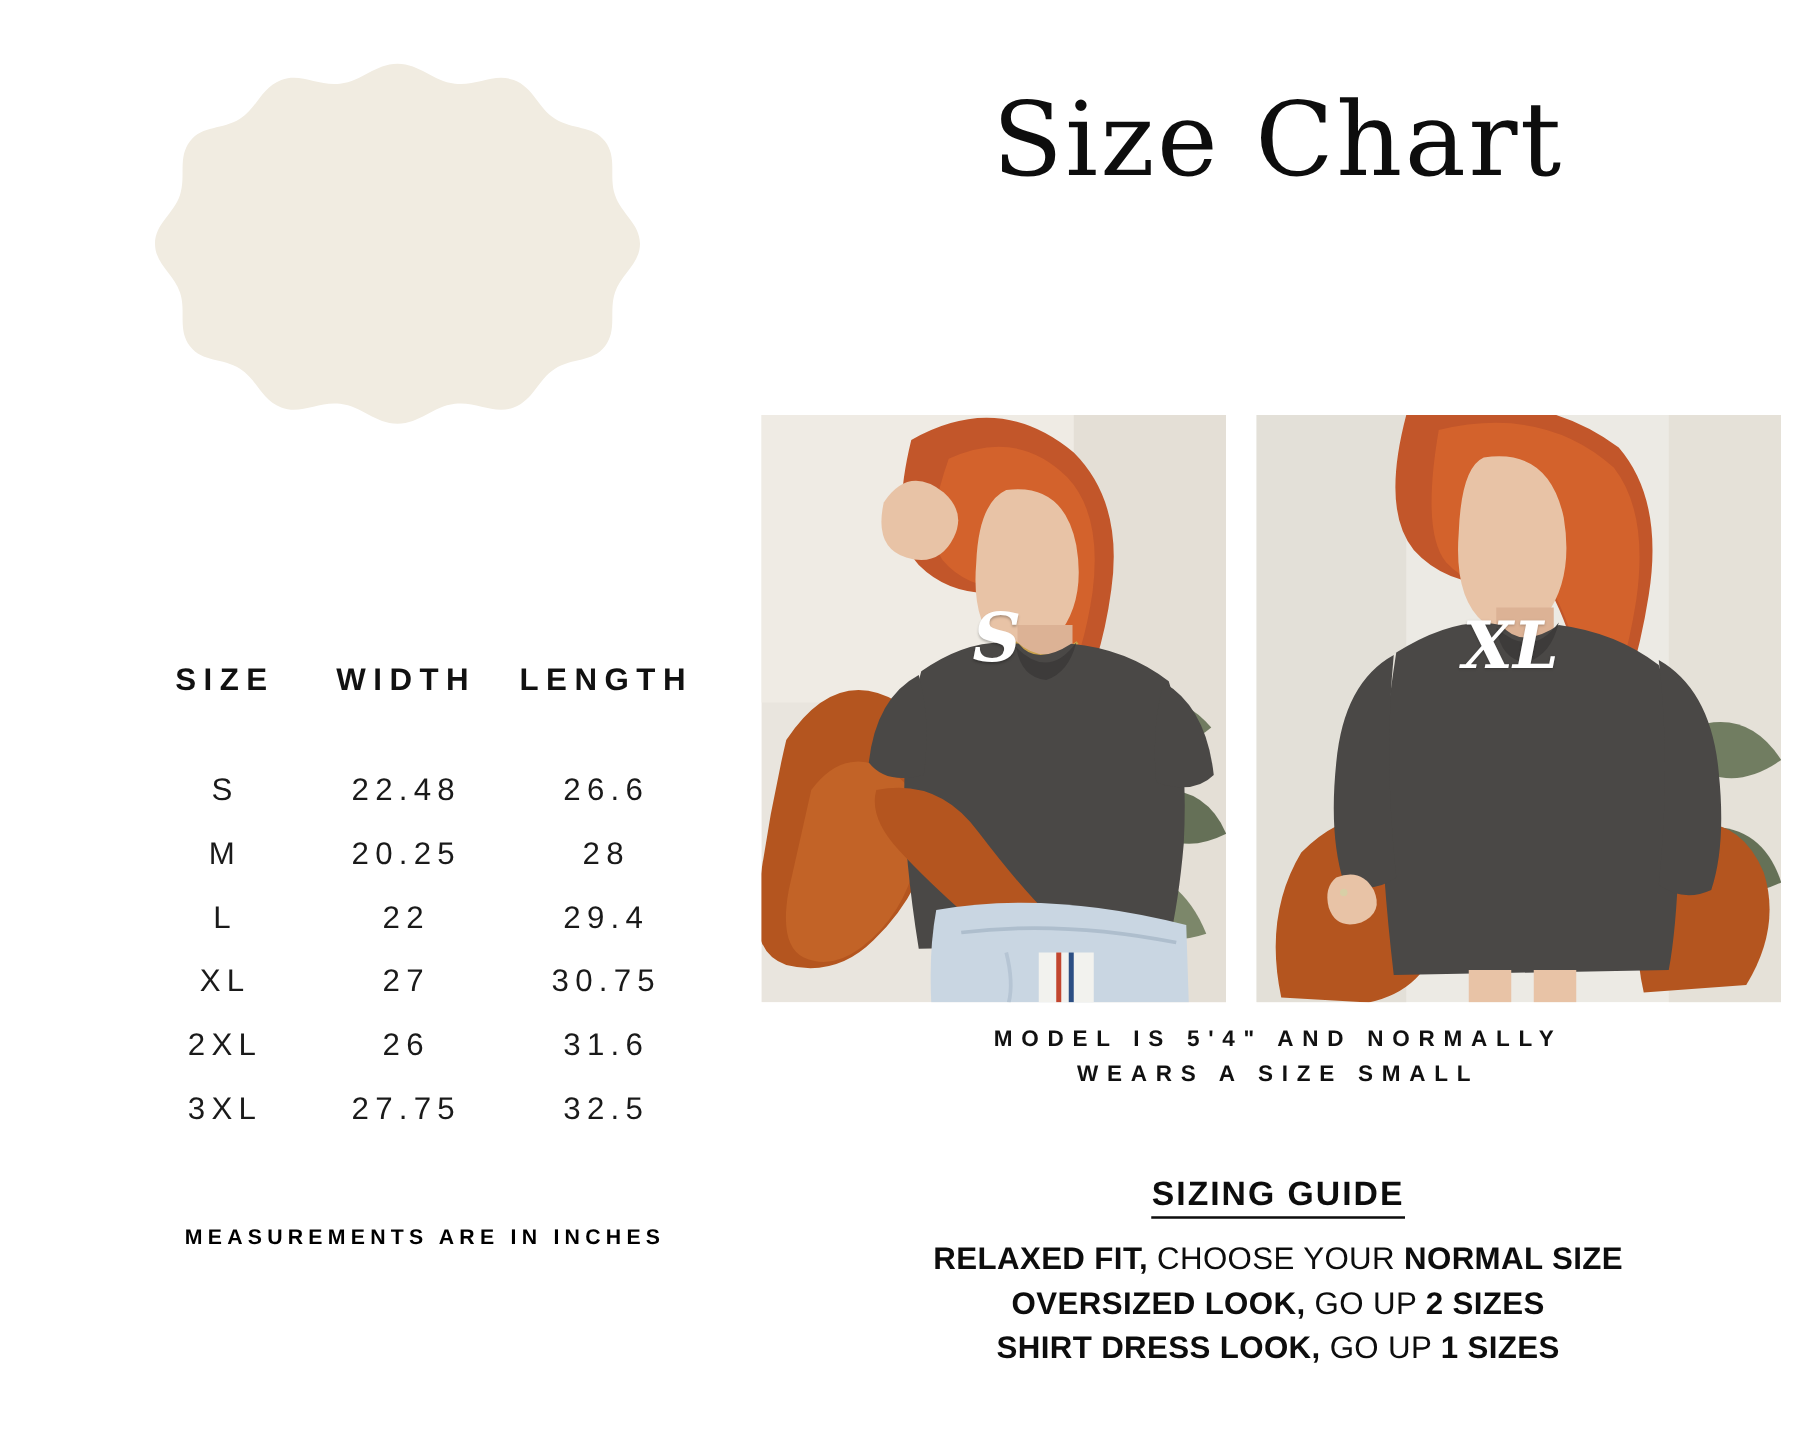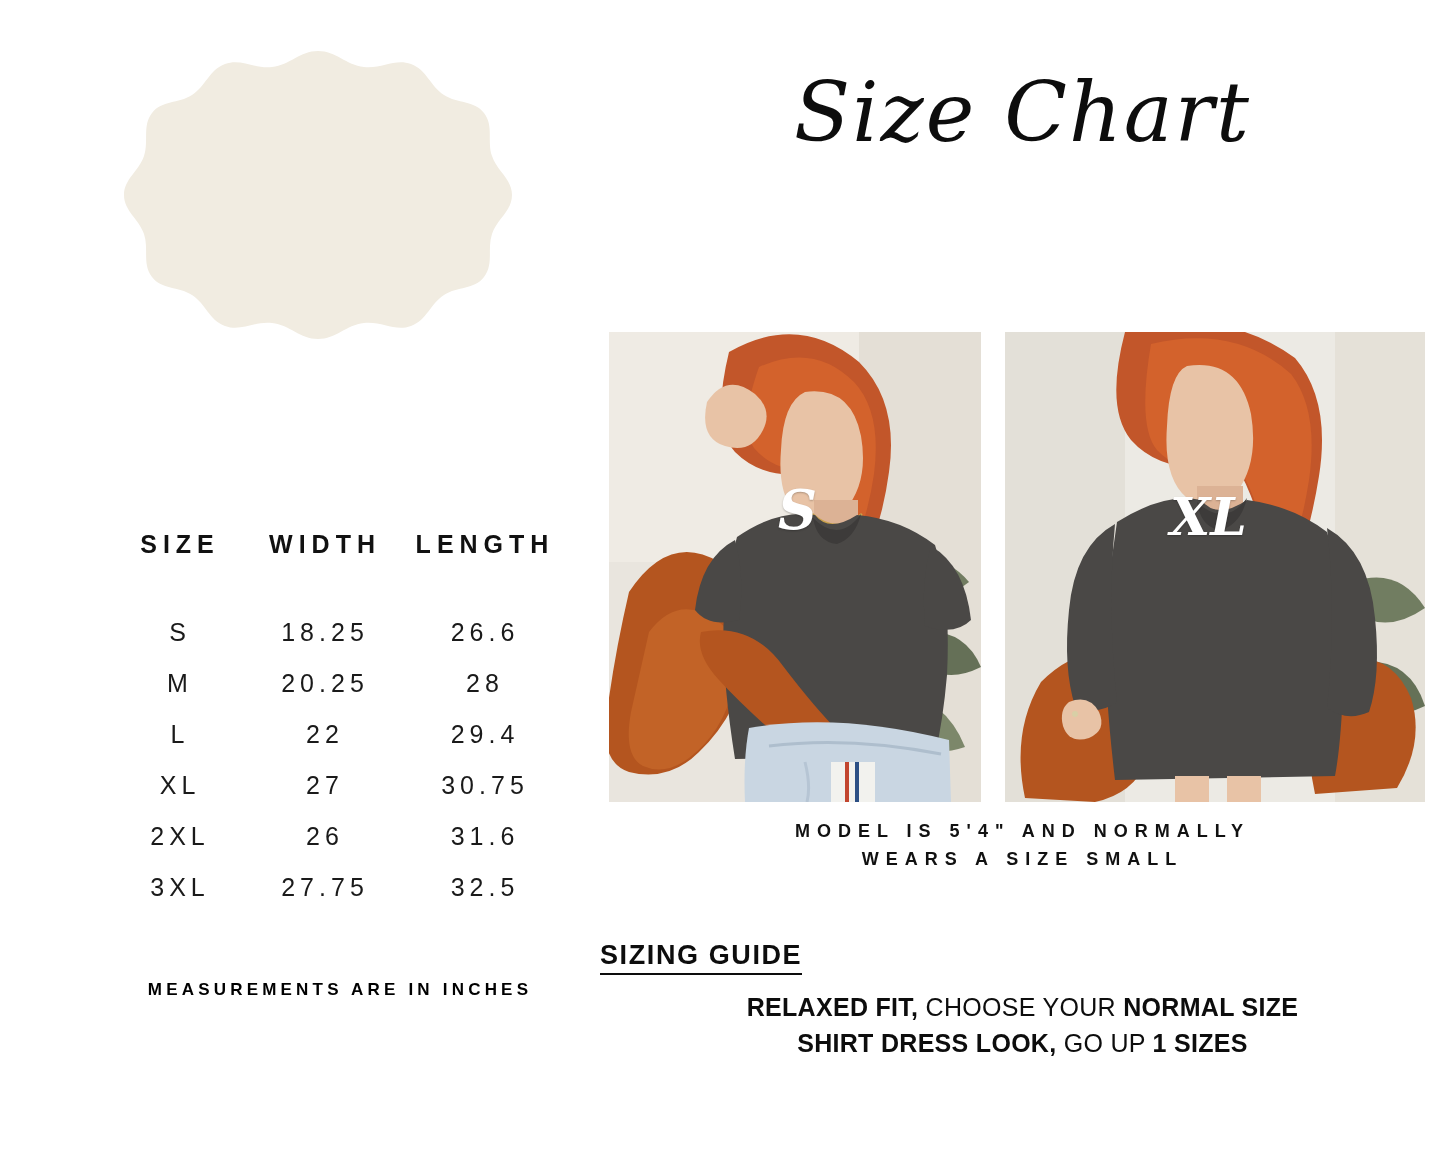--- a/index.html
+++ b/index.html
@@ -84,21 +84,20 @@
     height: 1156px;
   }
 
   .title-script {
     position: absolute;
     left: 0;
     top: 72px;
     width: 845px;
     text-align: center;
     font-family: "DejaVu Serif", serif;
-    font-style: italic;
     font-size: 82px;
     line-height: 1;
     color: #0d0d0d;
     letter-spacing: 2px;
   }
   .title-sub {
     position: absolute;
     left: 0;
     top: 226px;
     width: 845px;
@@ -150,21 +149,21 @@
     letter-spacing: 7px;
     line-height: 1.55;
     color: #111111;
   }
 
   .guide-title {
     position: absolute;
     left: 0;
     top: 940px;
     width: 845px;
-    text-align: left;
+    text-align: center;
     font-size: 27px;
     font-weight: bold;
     letter-spacing: 1.6px;
     color: #0d0d0d;
   }
   .guide-title span {
     border-bottom: 2px solid #0d0d0d;
     padding-bottom: 3px;
   }
 
@@ -201,21 +200,21 @@
     <thead>
       <tr>
         <th>SIZE</th>
         <th>WIDTH</th>
         <th>LENGTH</th>
       </tr>
     </thead>
     <tbody>
       <tr>
         <td class="col-size">S</td>
-        <td class="col-width">18.25</td>
+        <td class="col-width">22.48</td>
         <td class="col-length">26.6</td>
       </tr>
       <tr>
         <td class="col-size">M</td>
         <td class="col-width">20.25</td>
         <td class="col-length">28</td>
       </tr>
       <tr>
         <td class="col-size">L</td>
         <td class="col-width">22</td>
@@ -339,17 +338,20 @@
 
   <div class="guide-title">
     <span>SIZING GUIDE</span>
   </div>
 
   <div class="guide-lines">
     <div class="guide-line">
       <span>RELAXED FIT,</span><span class="thin"> CHOOSE YOUR </span><span>NORMAL SIZE</span>
     </div>
     <div class="guide-line">
+      <span>OVERSIZED LOOK,</span><span class="thin"> GO UP </span><span>2 SIZES</span>
+    </div>
+    <div class="guide-line">
       <span>SHIRT DRESS LOOK,</span><span class="thin"> GO UP </span><span>1 SIZES</span>
     </div>
   </div>
 
 </div>
 
 </body></html>

